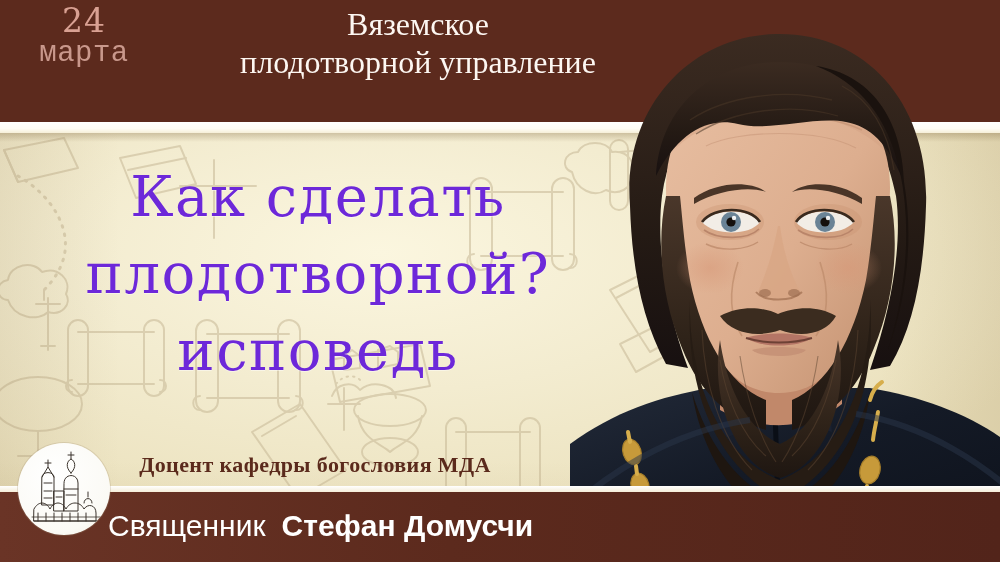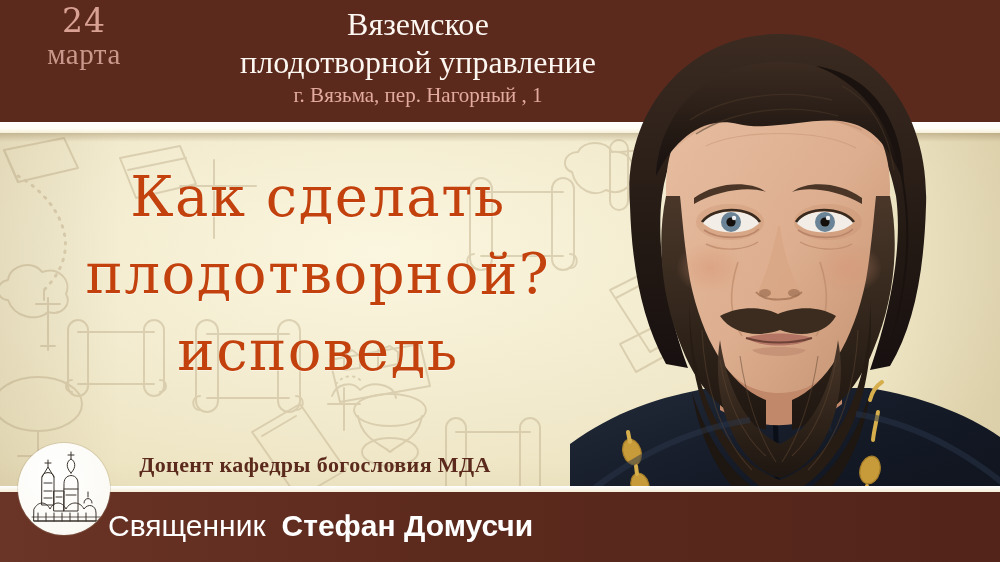--- a/index.html
+++ b/index.html
@@ -45,21 +45,21 @@
     position:absolute;left:0;top:2px;width:168px;height:120px;
     display:flex;flex-direction:column;align-items:center;justify-content:flex-start;
     z-index:7;text-align:right;
   }
   .date-day{
     font-family:"DejaVu Serif", serif;
     font-size:33px;line-height:34px;color:#D9A193;letter-spacing:1px;
     margin-top:2px;font-weight:400;
   }
   .date-month{
-    font-family:Liberation Serif, serif;
+    font-family:Liberation Mono, monospace;
     font-size:29px;line-height:32px;color:#C9988C;letter-spacing:.5px;
   }
   .date-time{
     font-family:"DejaVu Serif", serif;
     font-size:37px;line-height:40px;color:#FFFFFF;letter-spacing:0px;margin-top:2px;
   }
 
   .org{
     position:absolute;left:168px;top:0px;width:500px;height:122px;
     z-index:7;text-align:center;color:#fff;
@@ -75,21 +75,21 @@
   .org-addr{
     font-family:"Liberation Serif", serif;
     font-size:21px;line-height:27px;color:#E3ABA0;margin-top:1px;
   }
 
   
   .title{
     position:absolute;left:38px;top:158px;width:560px;
     text-align:center;z-index:6;
     font-family:"DejaVu Serif", serif;
-    color:#c2410c;
+    color:#6d28d9;
     font-size:57px;line-height:77px;
     letter-spacing:1.5px;
     font-weight:400;
     text-shadow:0 1px 0 rgba(255,255,255,.45);
   }
   .title .ln{display:block;white-space:nowrap;}
   .title .ln1{font-size:56px;}
   .title .ln2{font-size:56px;}
   .title .ln3{font-size:56px;}
 
@@ -390,21 +390,20 @@
   <div class="header-sep"></div>
 
   <div class="datebox">
     <div class="date-day">24</div>
     <div class="date-month">марта</div>
   </div>
 
   <div class="org">
     <div class="org-line1">Вяземское</div>
     <div class="org-line2">плодотворной управление</div>
-    <div class="org-addr">г. Вязьма, пер. Нагорный , 1</div>
   </div>
 
   <div class="title">
     <span class="ln ln1">Как сделать</span>
     <span class="ln ln3">плодотворной?</span>
     <span class="ln ln2">исповедь</span>
   </div>
 
   <div class="credit">Доцент кафедры богословия МДА</div>
 

